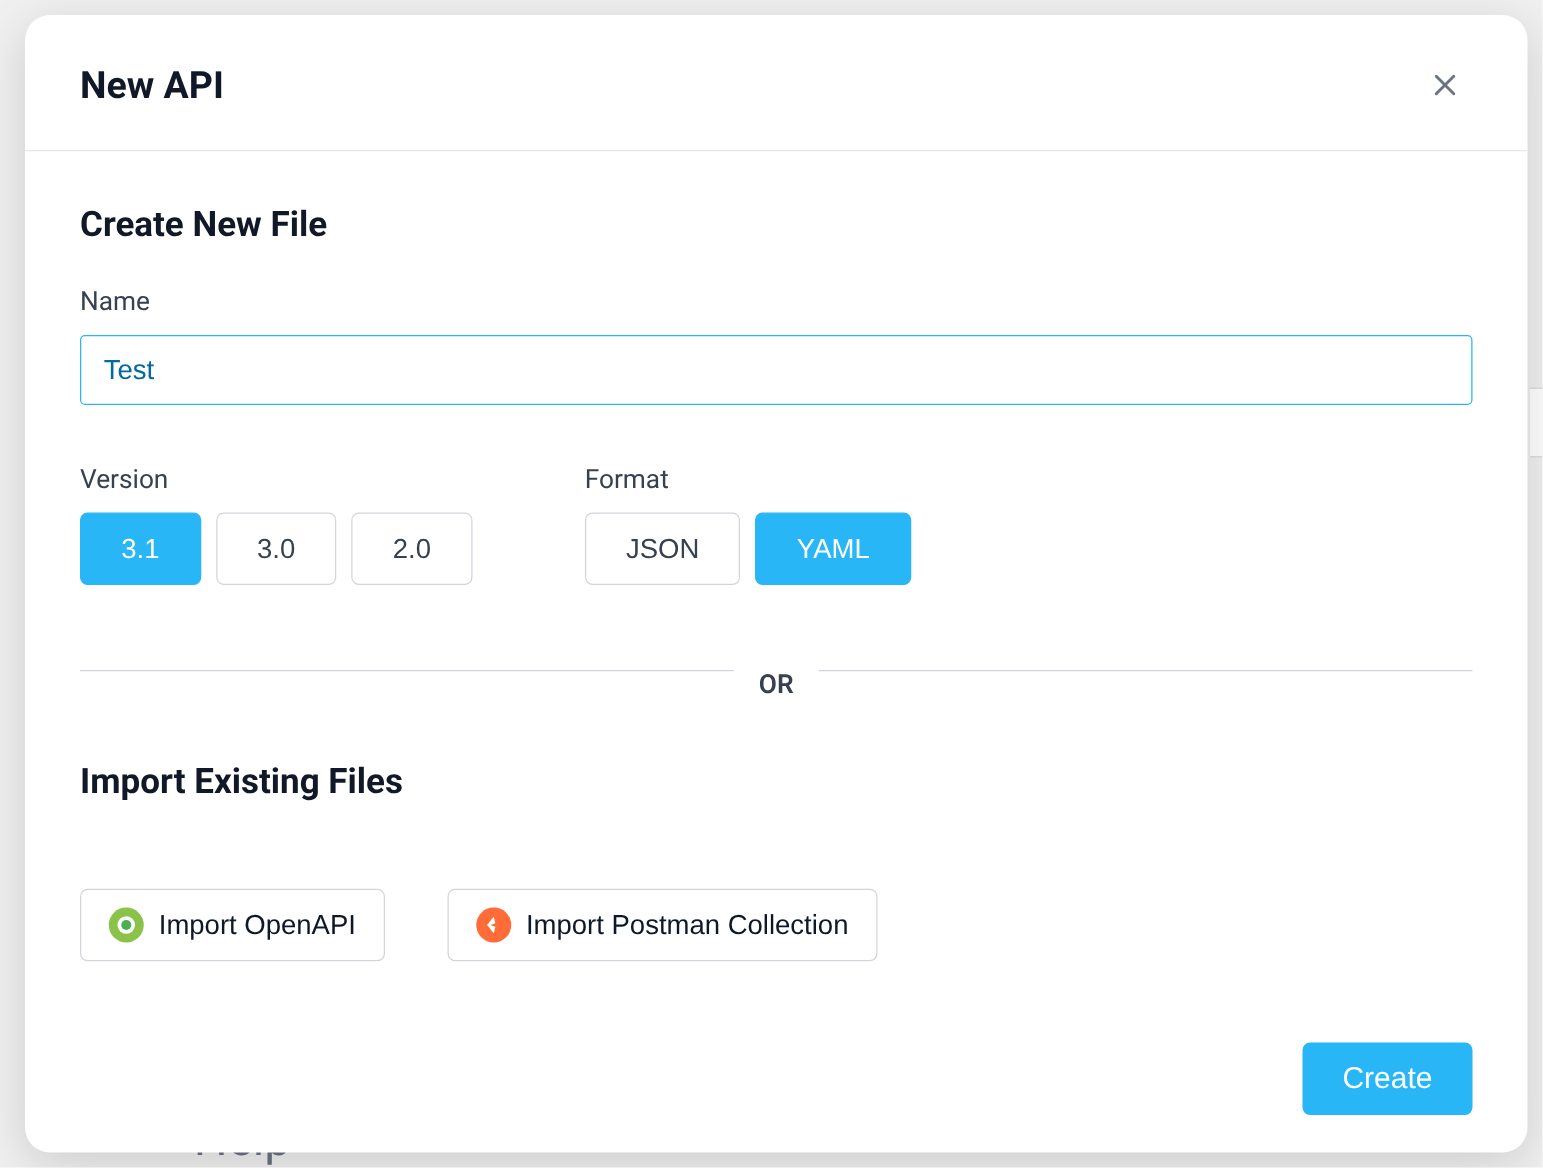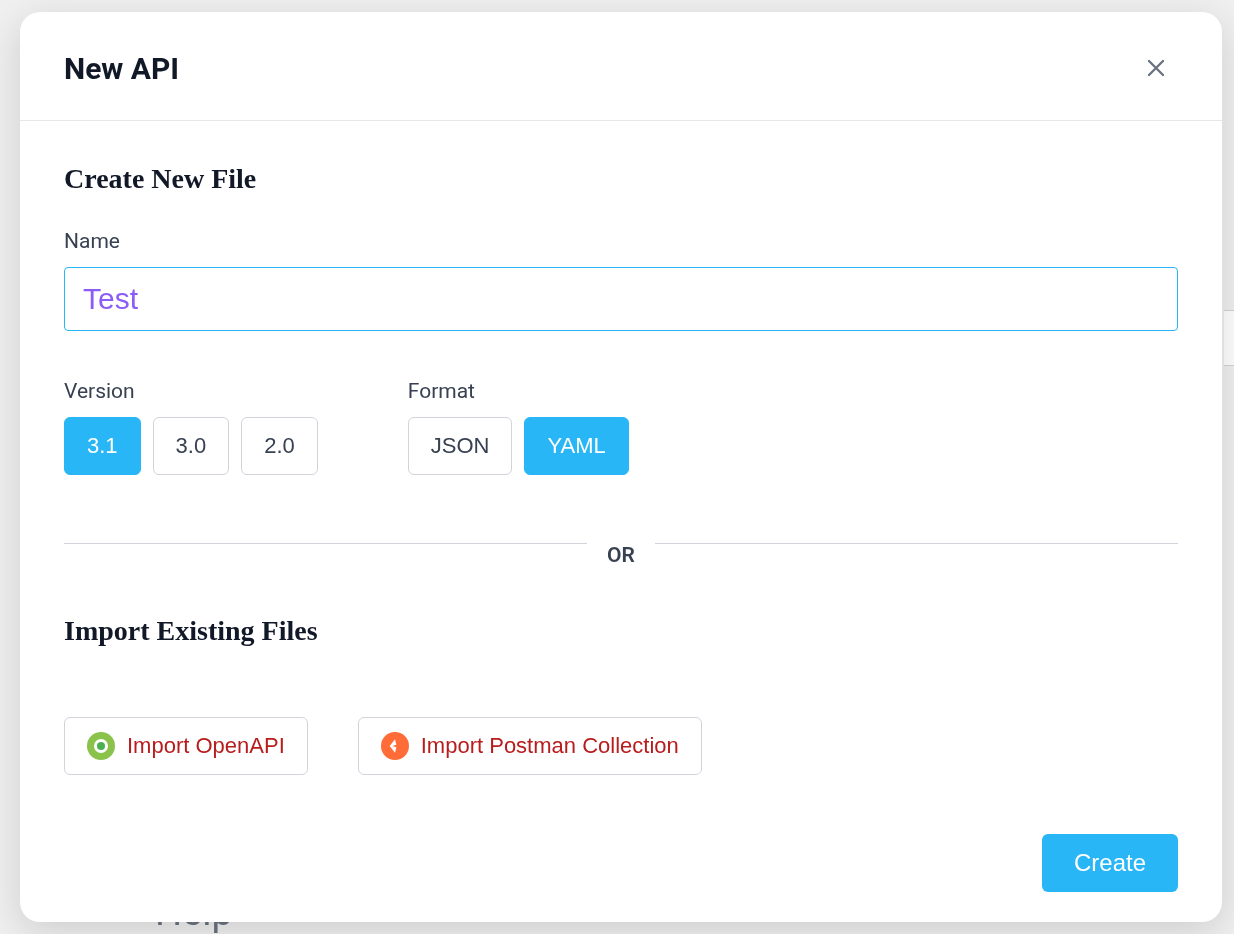--- a/index.html
+++ b/index.html
@@ -66,50 +66,49 @@
       padding: 42px 44px 30px 44px;
       flex: 1;
       display: flex;
       flex-direction: column;
     }
     .section-title {
       font-size: 28px;
       font-weight: 700;
       color: #111827;
       margin-bottom: 34px;
-      font-family: Liberation Serif, serif;
     }
     .field-label {
       font-size: 21px;
       font-weight: 400;
       color: #374151;
       margin-bottom: 14px;
       display: block;
     }
     .text-input {
       width: 100%;
       padding: 14px 18px;
-      font-size: 30px;
+      font-size: 22px;
       border: 1.5px solid #29b6f6;
       border-radius: 4px;
       outline: none;
-      color: #8b5cf6;
+      color: #0369a1;
       background: #ffffff;
     }
     .row {
       display: flex;
       gap: 90px;
       margin-top: 48px;
     }
     .segment-group {
       display: flex;
       gap: 12px;
     }
     .segment-btn {
-      padding: 15px 22px;
+      padding: 15px 32px;
       font-size: 22px;
       font-weight: 500;
       border: 1px solid #d1d5db;
       border-radius: 6px;
       background: #ffffff;
       color: #374151;
       cursor: pointer;
     }
     .segment-btn.active {
       background: #29b6f6;
@@ -141,21 +140,21 @@
     .import-btn {
       display: flex;
       align-items: center;
       gap: 12px;
       padding: 14px 22px;
       font-size: 22px;
       font-weight: 500;
       border: 1px solid #d1d5db;
       border-radius: 6px;
       background: #ffffff;
-      color: #b91c1c;
+      color: #0f172a;
       cursor: pointer;
     }
     .openapi-icon {
       width: 28px;
       height: 28px;
       border-radius: 50%;
       background: #8BC34A;
       position: relative;
       display: flex;
       align-items: center;

